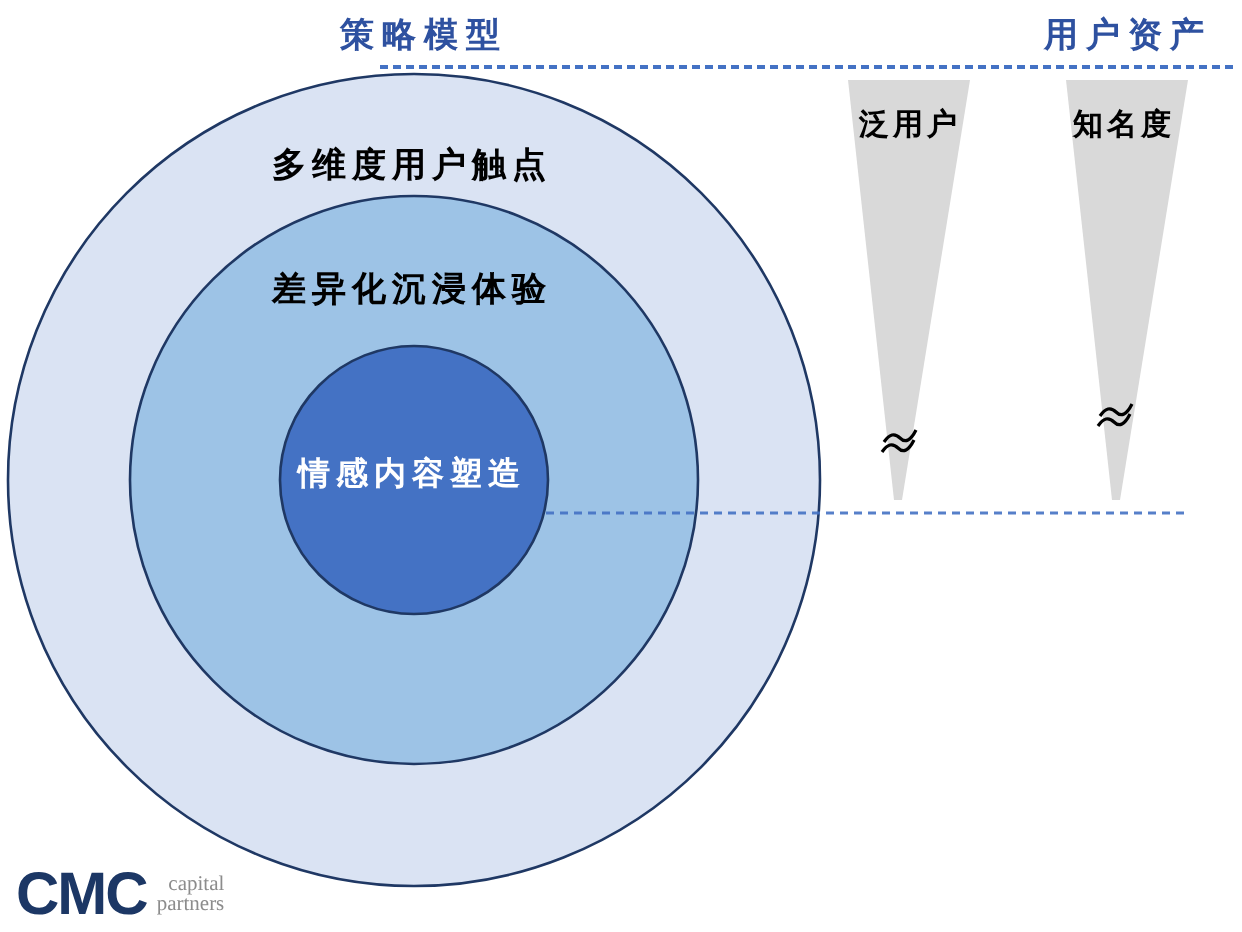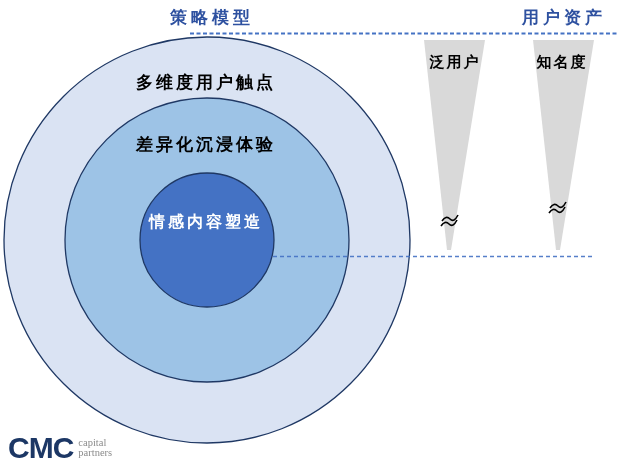--- a/index.html
+++ b/index.html
@@ -45,20 +45,21 @@
     letter-spacing: 2px;
     color: #000000;
   }
   .logo-box {
     position: absolute;
     left: 8px; top: 430px;
     width: 118px; height: 36px;
     background: #ffffff;
     display: flex;
     align-items: center;
+    text-align: right;
   }
   .logo-word {
     font-family: "Liberation Sans", sans-serif;
     font-weight: bold;
     font-size: 30px;
     line-height: 30px;
     color: #1c3765;
     letter-spacing: -1px;
   }
   .logo-sub {
@@ -100,21 +101,21 @@
       <path d="M549,213 q4,-6 8,-2 t8,-4"></path>
       <path d="M550,208 q4,-6 8,-2 t8,-4"></path>
     </g>
   </svg>
 
   <div class="txt header" style="left:212px; top:6px;">策略模型</div>
   <div class="txt header" style="left:564px; top:6px;">用户资产</div>
 
   <div class="txt ring-label" style="left:206px; top:71px;">多维度用户触点</div>
   <div class="txt ring-label" style="left:206px; top:133px;">差异化沉浸体验</div>
-  <div class="txt inner-label" style="left:206px; top:212px;">情感内容塑造</div>
+  <div class="txt inner-label" style="left:206px; top:227px;">情感内容塑造</div>
 
   <div class="txt funnel-label" style="left:455px; top:53px;">泛用户</div>
   <div class="txt funnel-label" style="left:562px; top:53px;font-family:Liberation Serif, serif;">知名度</div>
 
   <div class="logo-box">
     <span class="logo-word">CMC</span>
     <span class="logo-sub">
       <span>capital</span>
       <span>partners</span>
     </span>

